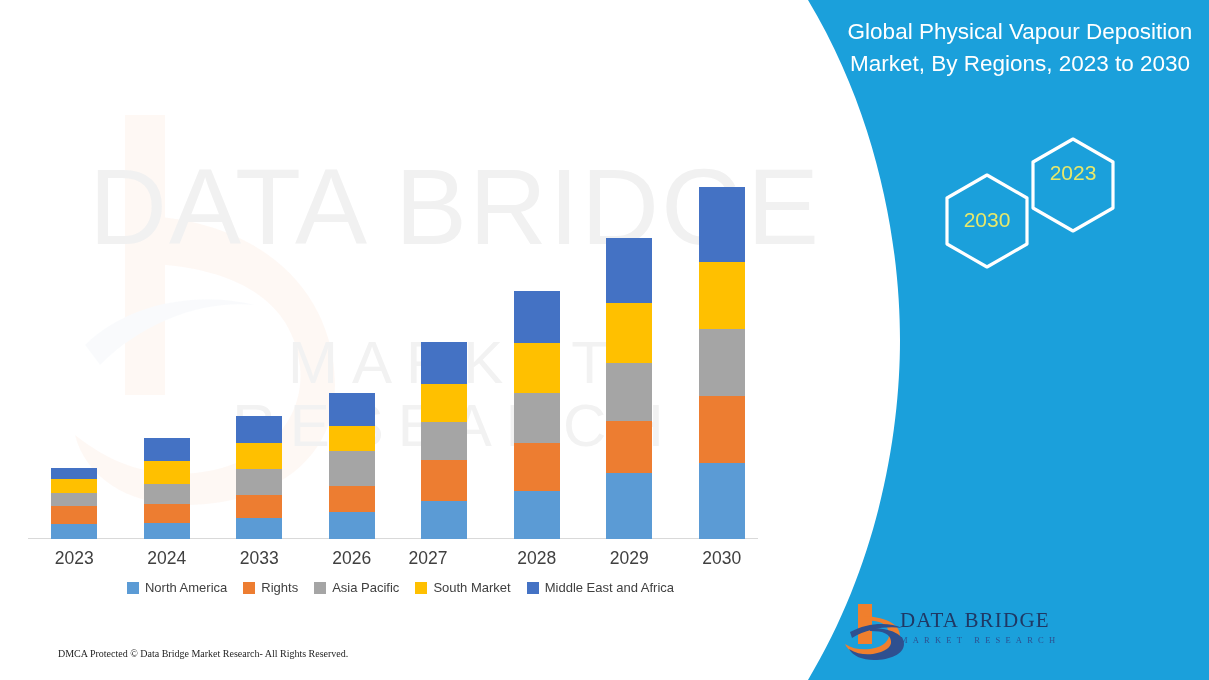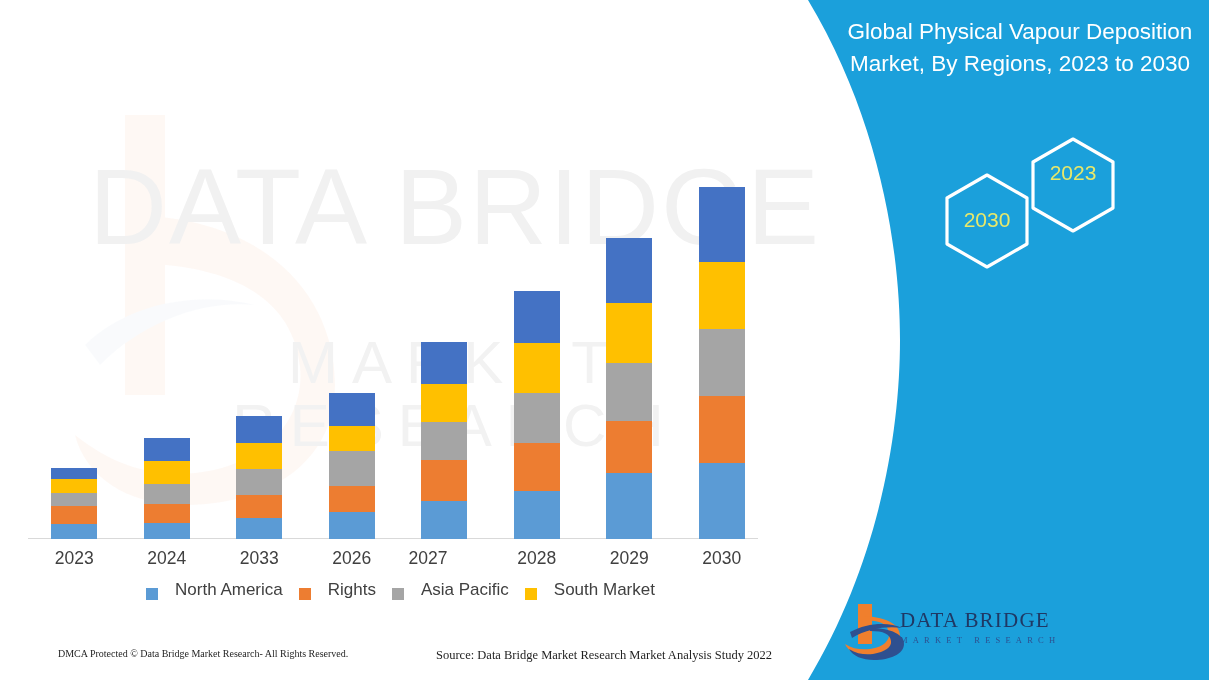--- a/index.html
+++ b/index.html
@@ -157,23 +157,23 @@
     left: 28px;
     top: 580px;
     width: 745px;
     display: flex;
     justify-content: center;
     align-items: center;
     gap: 16px;
   }
   .legend-item {
     display: flex;
-    align-items: flex-end;
-    gap: 17px;
-    font-size: 17px;
+    align-items: center;
+    gap: 6px;
+    font-size: 13px;
     color: #404040;
     white-space: nowrap;
   }
   .legend-swatch {
     width: 12px;
     height: 12px;
     flex: 0 0 auto;
   }
 
   
@@ -337,25 +337,28 @@
           <span>Rights</span>
         </div>
         <div class="legend-item">
           <span class="legend-swatch" style="background: rgb(165, 165, 165);"></span>
           <span>Asia Pacific</span>
         </div>
         <div class="legend-item">
           <span class="legend-swatch" style="background: rgb(255, 192, 0);"></span>
           <span>South Market</span>
         </div>
+        <div class="legend-item">
+          <span class="legend-swatch" style="background: rgb(68, 114, 196);"></span>
+          <span>Middle East and Africa</span>
+        </div>
       </div>
   </div>
 
   <div id="footer-dmca">DMCA Protected © Data Bridge Market Research- All Rights Reserved.</div>
-  <div id="footer-source">Source: Data Bridge Market Research Market Analysis Study 2022</div>
 
   <svg id="brand-logo" viewBox="0 0 240 62">
     <path d="M18 4 L32 4 L32 44 L18 44 Z" fill="#F07F2D"></path>
     <path d="M18 16 C 46 16 60 24 60 36 C 60 48 46 56 28 56 C 16 56 8 51 5 44 C 13 49 21 50 30 49 C 44 47 50 40 49 33 C 47 23 40 20 18 20 Z" fill="#F07F2D"></path>
     <path d="M10 32 C 28 22 50 22 62 28 C 48 26 28 28 12 38 Z" fill="#2E5090"></path>
     <path d="M30 28 C 52 28 64 35 64 44 C 64 54 50 60 34 60 C 22 60 13 56 9 49 C 17 54 25 55 33 54 C 45 52 52 47 51 41 C 50 34 44 31 30 31 Z" fill="#2E5090"></path>
   </svg>
   <div id="brand-logo-text">
     <span class="bl1">DATA BRIDGE</span>
     <span class="bl2">MARKET RESEARCH</span>

